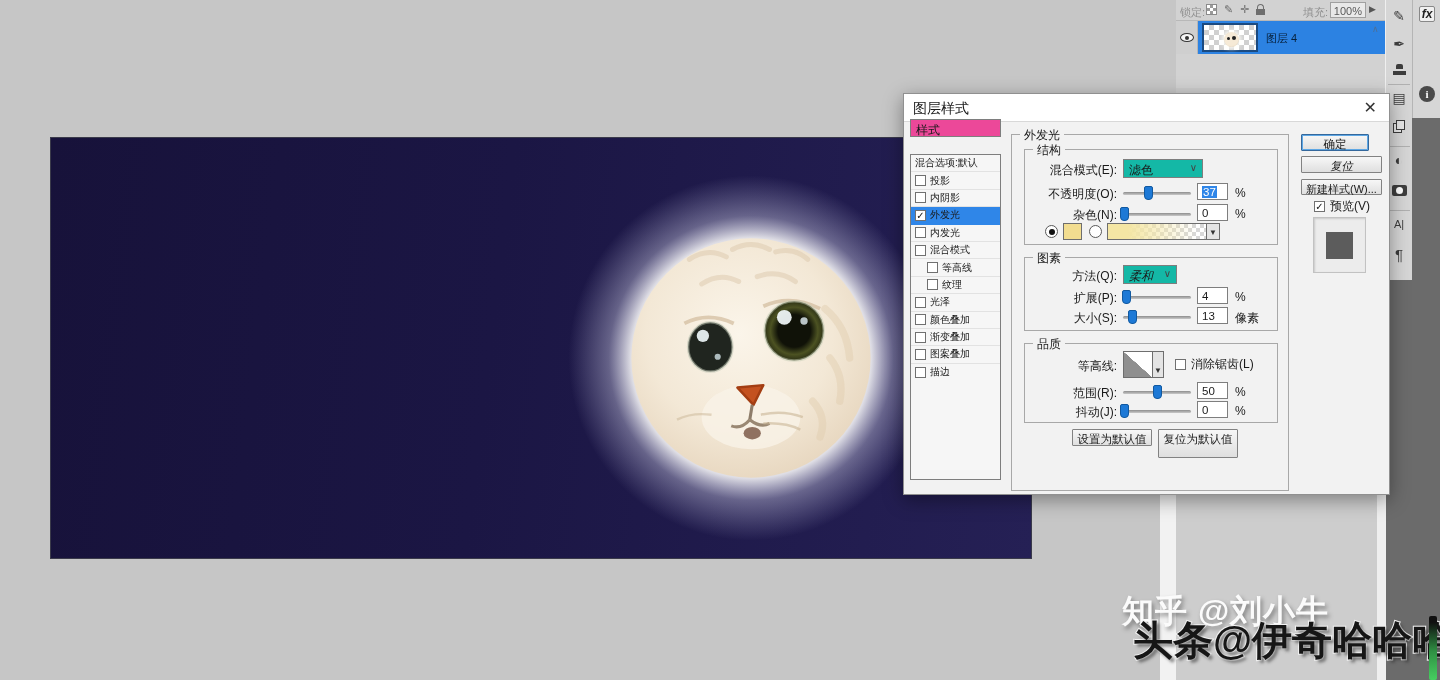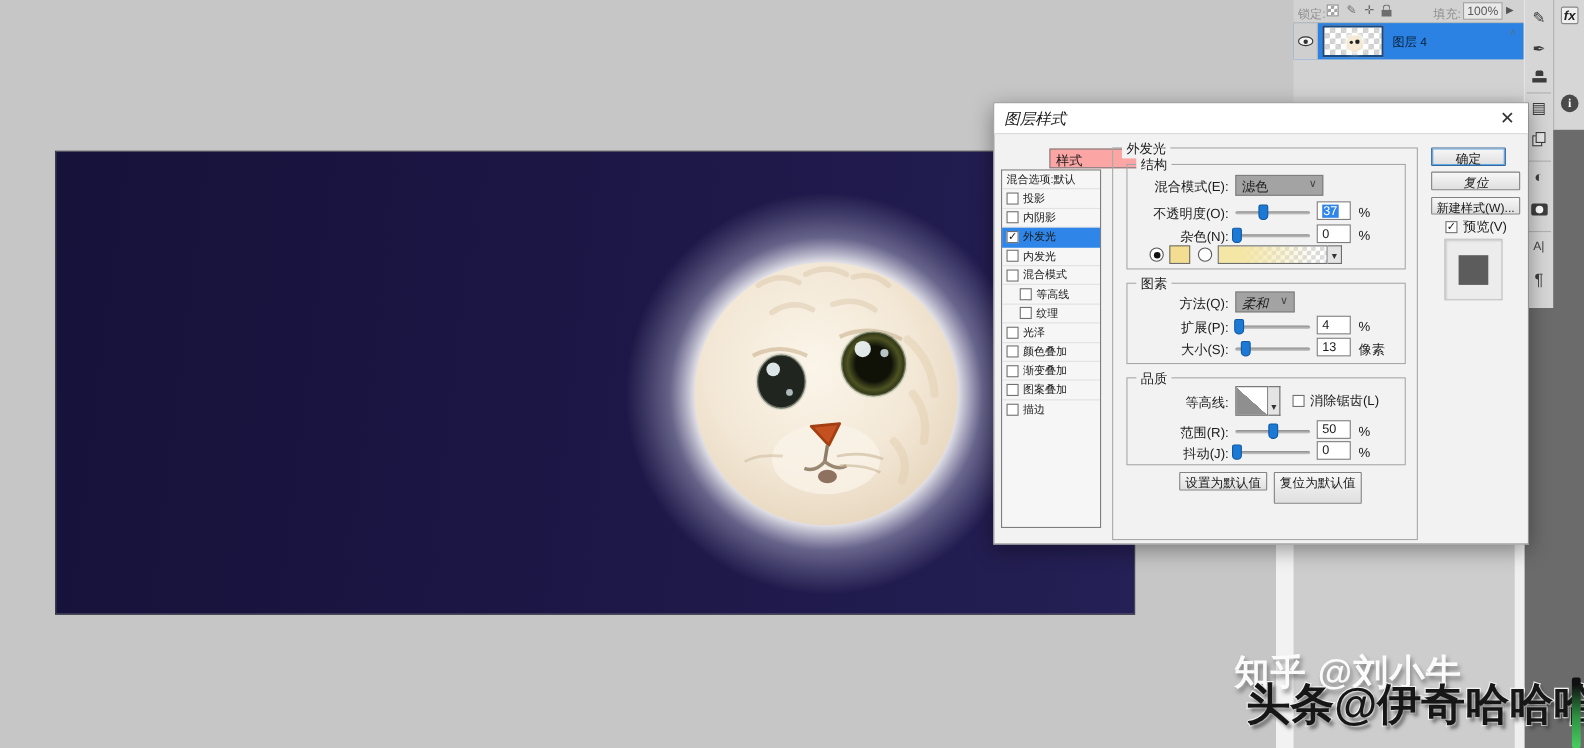--- a/index.html
+++ b/index.html
@@ -76,41 +76,41 @@
   .mini-cat i { position:absolute; left:8px; top:4px; width:4px; height:4px; background:#222; border-radius:50%; display:block; }
   .mini-glow { position:absolute; left:22px; top:8px; width:13px; height:13px; border-radius:50%;
     background:radial-gradient(circle,#ffffff 30%,rgba(255,255,255,0) 75%); }
   .layer-name { position:absolute; left:90px; top:10px; font-size:11px; }
   .layer-row.selected .layer-name { color:#07203a; }
   .scroll-up { position:absolute; left:196px; top:3px; font-size:9px; color:#4d6f96; }
 
   
   .dialog { left:903px; top:93px; width:487px; height:402px; background:#f2f2f2; border:1px solid #909090;
     box-shadow:0 5px 18px rgba(0,0,0,.38); font-size:12px; color:#1a1a1a; }
-  .dlg-titlebar { position:absolute; left:0; top:0; width:100%; height:28px; background:#ffffff; border-bottom:1px solid #d8d8d8;font-style:italic; }
+  .dlg-titlebar { position:absolute; left:0; top:0; width:100%; height:28px; background:#ffffff; border-bottom:1px solid #d8d8d8; }
   .dlg-title { position:absolute; left:9px; top:6px; font-size:14px; }
   .dlg-close { position:absolute; right:12px; top:4px; font-size:16px; color:#333; cursor:pointer; }
 
-  .styles-header { position:absolute; left:6px; top:41px; width:91px; height:18px; border:1px solid #7e7e7e; background:#fca5a5;
-    padding:2px 0 0 5px; font-size:12px;margin-left:44px; }
+  .styles-header { position:absolute; left:6px; top:25px; width:91px; height:18px; border:1px solid #7e7e7e; background:#ec4899;
+    padding:2px 0 0 5px; font-size:12px; }
   .styles-list { position:absolute; left:6px; top:60px; width:91px; height:326px; border:1px solid #7e7e7e; background:#f6f6f6; }
   .style-row { position:relative; height:17.4px; display:flex; align-items:center; padding-left:4px; gap:4px;
     border-bottom:1px solid #e2e2e2; cursor:pointer; white-space:nowrap; overflow:hidden; }
   .style-row.selected { background:#2f86e8; border-bottom-color:#2f86e8; }
   .style-row.indent { padding-left:16px; }
   .cbx { width:11px; height:11px; border:1px solid #707070; background:#fff; flex:0 0 auto;
     font-size:10px; line-height:9px; text-align:center; color:#111; }
   .style-row .lbl { font-size:10px; }
 
   .group { position:absolute; border:1px solid #a8a8a8; }
   .group > .legend { position:absolute; top:-8px; left:8px; background:#f2f2f2; padding:0 4px; font-size:12px; }
   .outer-group { left:107px; top:40px; width:278px; height:357px; }
 
   .row-label { position:absolute; text-align:right; width:92px; font-size:12px; }
-  .dropdown { position:absolute; height:19px; background:#a3a3a3; border:1px solid #7e7e7e; padding:2px 4px 0 5px; cursor:pointer; }
+  .dropdown { position:absolute; height:19px; background:#14b8a6; border:1px solid #7e7e7e; padding:2px 4px 0 5px; cursor:pointer; }
   .dropdown .chev { position:absolute; right:5px; top:2px; font-size:10px; color:#444; }
   .slider-track { position:absolute; height:3px; background:linear-gradient(#8d8d8d,#c9c9c9); border-radius:2px; }
   .slider-thumb { position:absolute; top:-6px; width:9px; height:14px; background:#1d79d6; border:1px solid #135globalThis;
     border:1px solid #1159a0; border-radius:2px 2px 4px 4px; cursor:pointer; }
   .num-box { position:absolute; width:31px; height:17px; background:#fff; border:1px solid #7e7e7e; padding:2px 0 0 4px;
     font-size:11.5px; cursor:text; }
   .num-box .sel { background:#2f86e8; color:#fff; padding:0 1px; }
   .unit { position:absolute; font-size:12px; }
 
   .radio { position:absolute; width:13px; height:13px; border:1px solid #585858; border-radius:50%; background:#fff; cursor:pointer; }

